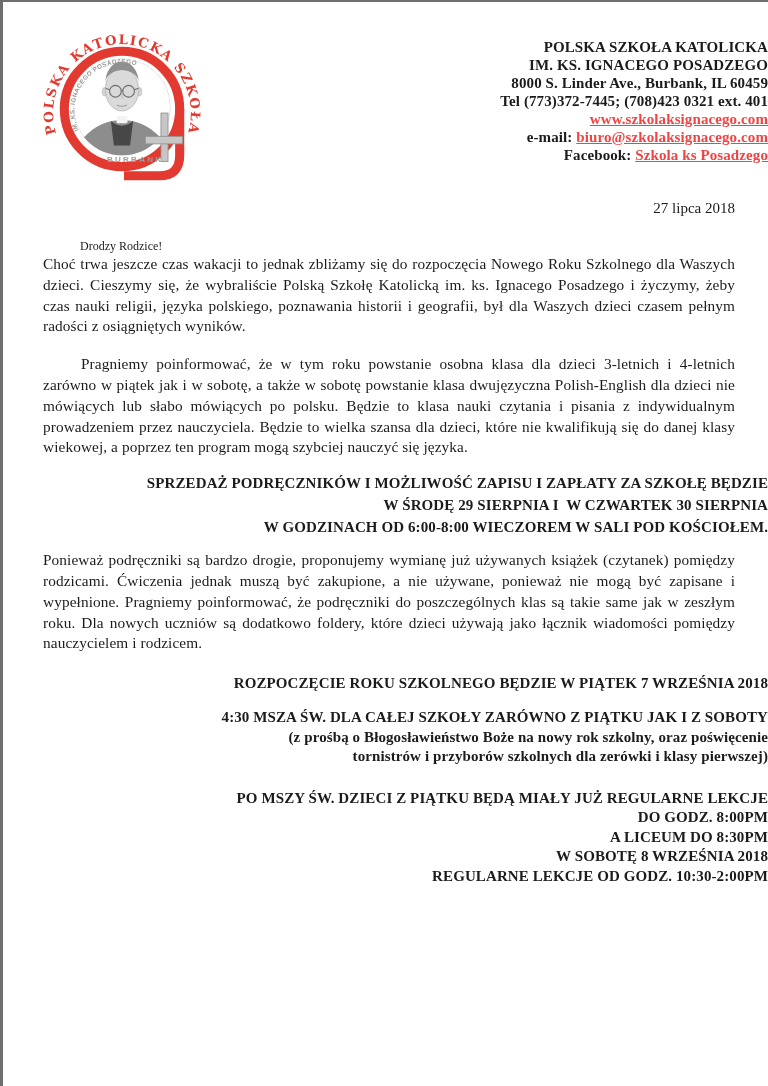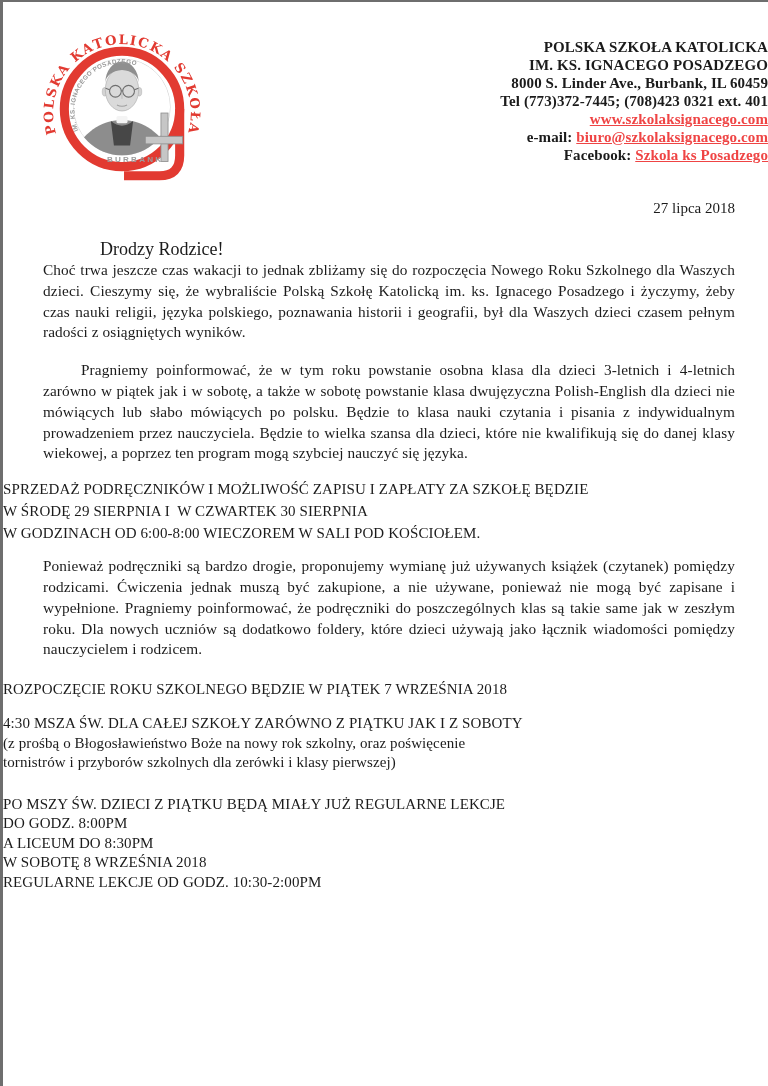--- a/index.html
+++ b/index.html
@@ -18,31 +18,31 @@
   .letterhead { position:relative; min-height:164px; }
   .logo-svg { position:absolute; left:34px; top:24px; width:170px; height:170px; }
   .header-text {
     margin-left:150px; padding-top:36px;
     text-align:right; font-weight:700;
     font-size:15px; line-height:18px;
     letter-spacing:0.1px;
   }
   .lnk { color:#ef4444; font-weight:700; text-decoration:underline; cursor:pointer; }
   .date-line { margin-top:34px; padding-right:33px; text-align:right; font-size:15px; }
-  .greeting { margin:22px 0 0 97px; font-size:18px; }
+  .greeting { margin:22px 0 0 77px; font-size:12px; }
   .para {
     margin:0 33px 0 40px;
     text-align:justify;
     font-size:15.3px; line-height:20.8px;
     letter-spacing:0.1px;
   }
   .para-1 { }
   .para-2 { margin-top:17px; text-indent:38px; }
   .para-3 { margin-top:12px; }
-  .notice { text-align:left; font-weight:400; font-size:15px; letter-spacing:0.1px; }
+  .notice { text-align:right; font-weight:700; font-size:15px; letter-spacing:0.1px; }
   .notice-1 { margin-top:14px; line-height:22px; }
   .notice-2 { margin-top:20px; line-height:19px; }
   .notice-3 { margin-top:15px; line-height:19.5px; }
   .notice-4 { margin-top:22px; line-height:19.5px; }
   .notice-5 { line-height:19.5px; }
 </style>
 </head>
 <body>
 
 <div class="page">

